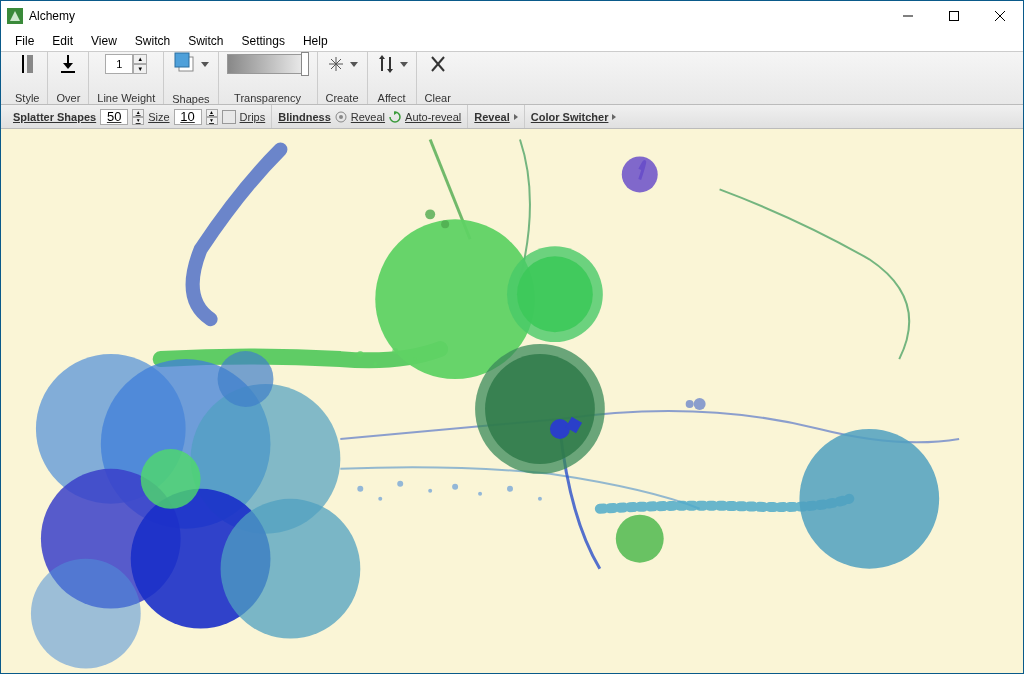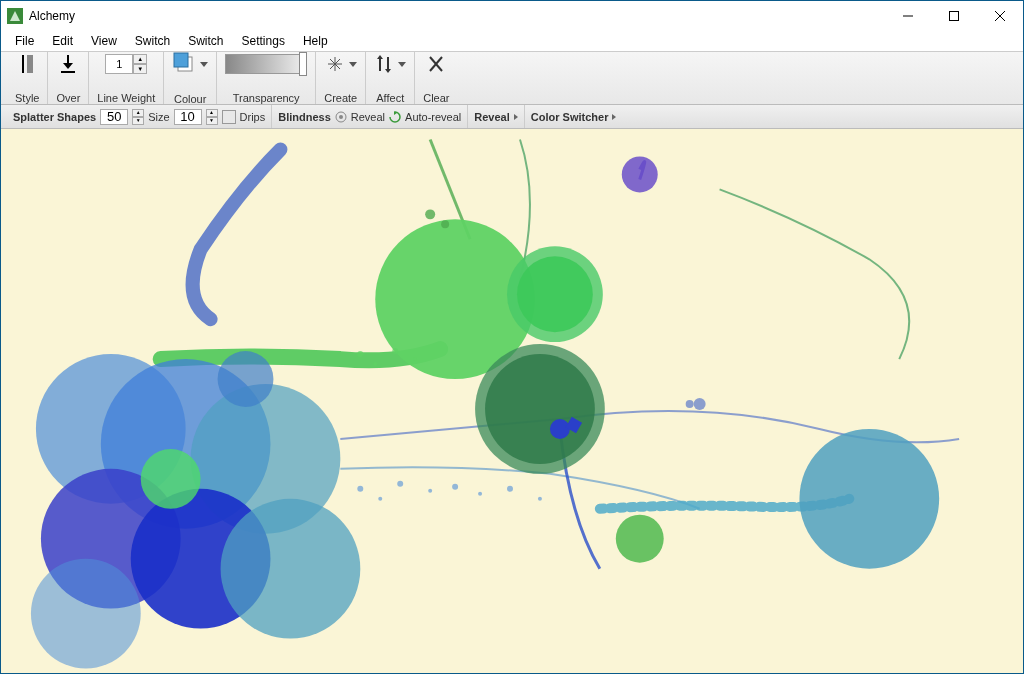--- a/index.html
+++ b/index.html
@@ -23,21 +23,21 @@
 .tool-icon-row { display: flex; align-items: center; justify-content: center; gap: 4px; height: 30px; }
 .tool-label { font-size: 11px; color: #333; margin-top: 16px; }
 .spinner { display: flex; align-items: center; }
 .spinner input { width: 28px; height: 20px; font-size: 11px; text-align: center; border: 1px solid #aaa; }
 .spinner-btns { display: flex; flex-direction: column; }
 .spinner-btns button { width: 14px; height: 10px; font-size: 6px; line-height: 6px; border: 1px solid #aaa; background: #f0f0f0; padding: 0; }
 .trans-preview { width: 80px; height: 20px; background: linear-gradient(to right, #888, #eee); border: 1px solid #999; }
 .trans-slider { width: 8px; height: 24px; background: #fff; border: 1px solid #888; margin-left: -10px; }
 
 
-.subbar { height: 24px; background: linear-gradient(#f0f0f0,#e0e0e0); border-bottom: 1px solid #bbb; display: flex; align-items: flex-end; padding: 0 6px; font-size: 11px; color: #333; }
+.subbar { height: 24px; background: linear-gradient(#f0f0f0,#e0e0e0); border-bottom: 1px solid #bbb; display: flex; align-items: flex-end; padding: 0 6px; font-size: 11px; color: #333; text-decoration: underline; }
 .subbar .seg { padding: 0 6px; border-right: 1px solid #ccc; display: flex; align-items: center; gap: 4px; height: 100%; }
 .subbar .seg:last-child { border-right: none; }
 .subbar input { width: 28px; height: 16px; font-size: 13px; text-align: center; border: 1px solid #aaa; }
 .mini-spin { display: flex; flex-direction: column; }
 .mini-spin button { width: 12px; height: 8px; font-size: 5px; line-height: 5px; border: 1px solid #aaa; background: #f0f0f0; padding: 0; }
 .sq-toggle { width: 14px; height: 14px; border: 1px solid #999; background: #e8e8e8; display: inline-block; }
 .reveal-icon { width: 12px; height: 12px; display: inline-block; }
 .arrow-small { width: 0; height: 0; border-top: 3px solid transparent; border-bottom: 3px solid transparent; border-left: 4px solid #666; display: inline-block; }
 
 
@@ -125,21 +125,21 @@
       <span>
         <svg width="24" height="22">
             <rect x="6" y="6" width="14" height="14" fill="#fff" stroke="#888"></rect>
             <rect x="2" y="2" width="14" height="14" fill="#4ea0da" stroke="#2b6fa0"></rect>
           </svg>
       </span>
       <svg width="8" height="22">
           <polygon points="0,9 8,9 4,14" fill="#555"></polygon>
         </svg>
     </div>
-    <span class="tool-label">Colour</span>
+    <span class="tool-label">Shapes</span>
   </div>
 
   <div class="tool-group">
     <div class="tool-icon-row" style="position:relative;">
       <div class="trans-preview"></div>
       <div class="trans-slider"></div>
     </div>
     <span class="tool-label">Transparency</span>
   </div>
 

